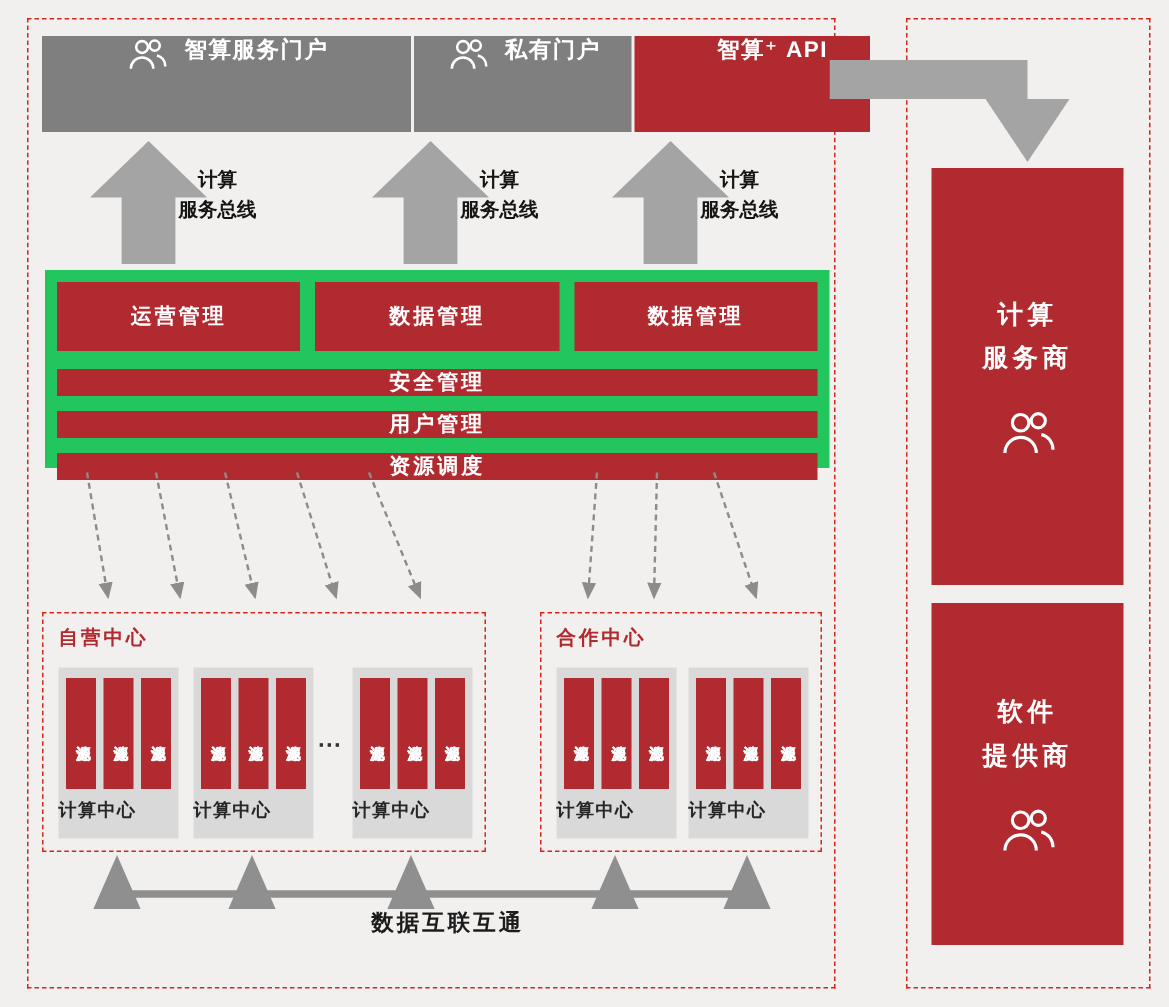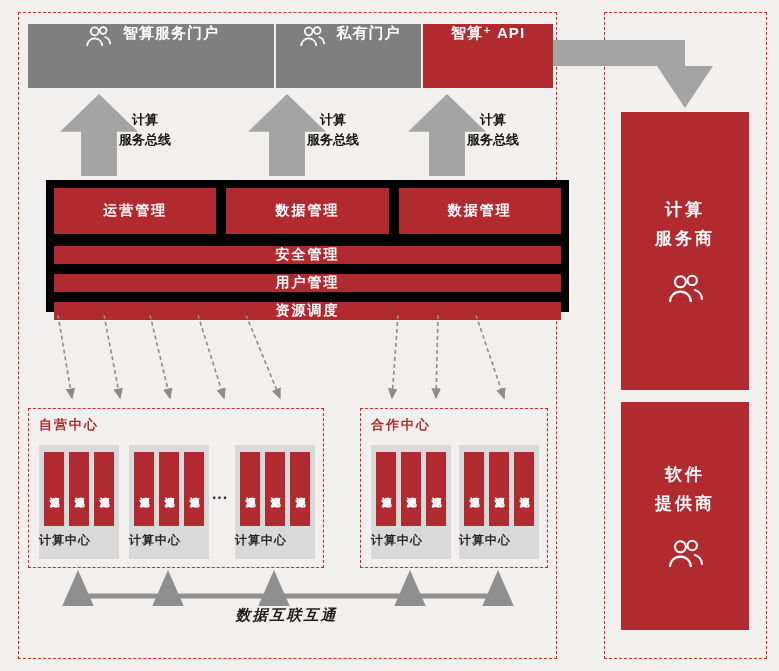--- a/index.html
+++ b/index.html
@@ -3,51 +3,51 @@
 <meta charset="utf-8">
 <style>
   html,body{margin:0;padding:0;background:#f2f0ee;}
   #app{position:relative;width:779px;height:671px;background:#f2f0ee;
        font-family:"Liberation Sans","DejaVu Sans",sans-serif;overflow:hidden;}
   .abs{position:absolute;}
   .dashed{position:absolute;border:1px dashed #d2271d;}
   .portal{position:absolute;display:flex;align-items:flex-start;justify-content:center;gap:10px;
           color:#fff;font-weight:bold;font-size:15px;letter-spacing:1px;}
   .gray{background:#7f7f7f;}
-  .redbg{background:#b02a30;}
+  .redbg{background:#b02a30;padding-left:27px;}
   .icon{display:inline-flex;}
   .bus-unit{position:absolute;width:134px;height:82px;}
   .bus-arrow{position:absolute;left:0;top:0;width:78px;height:82px;background:#a4a4a4;
              clip-path:polygon(50% 0,100% 46%,73% 46%,73% 100%,27% 100%,27% 46%,0 46%);}
   .bus-label{position:absolute;left:36px;top:16px;width:98px;text-align:center;font-weight:bold;
              font-size:13px;color:#141414;line-height:1.5;}
   .bus-label span{display:block;}
-  .panel{position:absolute;left:30px;top:180px;width:523px;height:132px;background:#000000;
-         box-sizing:border-box;padding:8px;margin-left:16px;}
+  .panel{position:absolute;left:30px;top:180px;width:523px;height:132px;background:#22c55e;
+         box-sizing:border-box;padding:8px;}
   .mrow{display:flex;gap:10px;}
   .r1{height:46px;}
   .r2{height:56px;margin-top:12px;flex-direction:column;}
   .mbox{flex:1;background:#b02a30;color:#fff;font-weight:bold;font-size:14px;display:flex;
         align-items:center;justify-content:center;letter-spacing:2px;}
   .center-box{position:absolute;border:1px dashed #d2271d;box-sizing:border-box;text-decoration:underline;}
   .center-title{position:absolute;left:10px;top:7px;color:#b02a30;font-weight:bold;font-size:13px;
                 letter-spacing:2px;}
   .cc-group{position:absolute;top:36px;width:80px;height:114px;background:#d9d9d9;}
   .pools{display:flex;gap:5px;justify-content:center;padding-top:7px;}
   .pool{width:20px;height:74px;background:#b02a30;color:#fff;font-size:10px;font-weight:bold;
         writing-mode:vertical-rl;text-orientation:upright;text-align:center;line-height:20px;}
   .cc-label{text-align:left;font-weight:bold;font-size:12px;color:#262626;margin-top:6px;
             letter-spacing:1px;}
   .ellipsis{position:absolute;font-weight:bold;font-size:16px;color:#333;}
   .provider{position:absolute;left:621px;width:128px;background:#b02a30;color:#fff;display:flex;
             flex-direction:column;align-items:center;justify-content:center;gap:18px;}
   .p-label{text-align:center;font-weight:bold;font-size:17px;line-height:1.7;letter-spacing:3px;}
   .p-label span{display:block;}
-  .bottom-label{position:absolute;left:18px;top:606px;width:537px;text-align:center;font-weight:bold;
-                font-size:15px;color:#1c1c1c;letter-spacing:2px;font-style:italic;}
+  .bottom-label{position:absolute;left:30px;top:606px;width:537px;text-align:center;font-weight:bold;
+                font-size:15px;color:#1c1c1c;letter-spacing:2px;}
 </style>
 </head>
 <body>
 
 <div id="app">
 
   <div class="dashed" style="left:18px;top:12px;width:537px;height:645px"></div>
   <div class="dashed" style="left:604px;top:12px;width:161px;height:645px"></div>
 
   <div class="portal gray" style="left:28px;top:24px;width:246px;height:64px">

